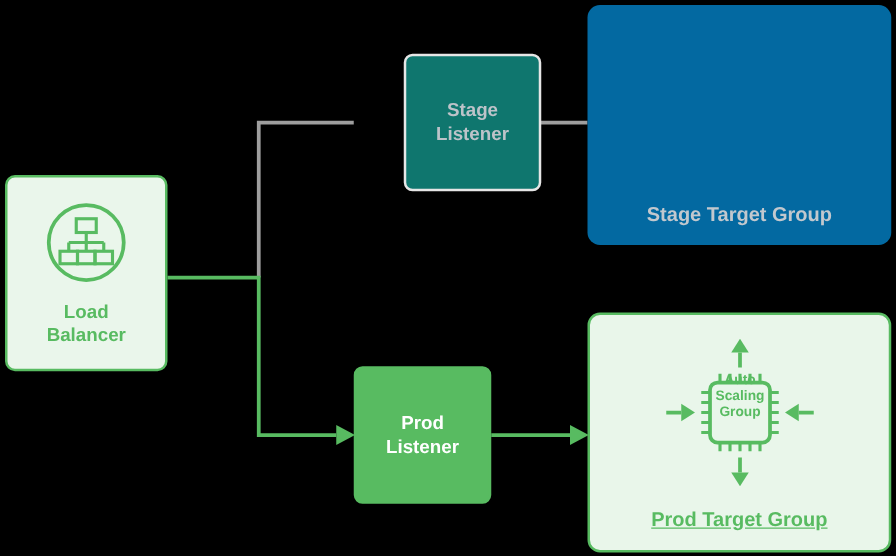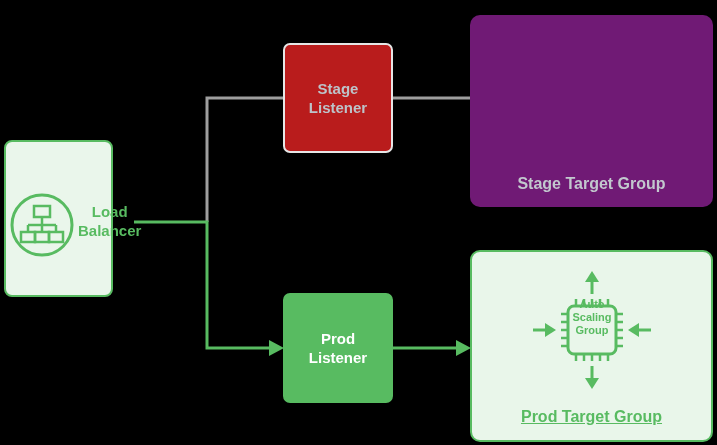--- a/index.html
+++ b/index.html
@@ -20,26 +20,26 @@
     left: 0; top: 0;
     width: 717px; height: 445px;
   }
   .node {
     position: absolute;
     box-sizing: border-box;
   }
   
   .lb {
     left: 4px; top: 140px;
-    width: 109px; height: 157px;
+    width: 130px; height: 157px;
     background: #EAF6EB;
     border: 2px solid #58BB61;
     border-radius: 8px;
     display: flex;
-    flex-direction: row;
+    flex-direction: column;
     align-items: center;
     justify-content: flex-start;
   }
   .lb-icon-wrap { margin-top: 16px; }
   .lb-label {
     margin-top: 6px;
     width: 84px;
     text-align: center;
     color: #58BB61;
     font-size: 15px;
@@ -50,22 +50,23 @@
   .listener {
     left: 283px;
     width: 110px; height: 110px;
     border-radius: 7px;
     display: flex;
     align-items: center;
     justify-content: center;
   }
   .stage-listener {
     top: 43px;
-    background: #b91c1c;
+    background: #0f766e;
     border: 2px solid #E6E6E6;
+    margin-left: 40px;
   }
   .prod-listener {
     top: 293px;
     background: #58BB61;
     border: 2px solid #58BB61;
   }
   .listener-label {
     width: 72px;
     text-align: center;
     font-size: 15px;
@@ -74,22 +75,22 @@
   }
   .stage-listener .listener-label { color: #BDC3C9; }
   .prod-listener .listener-label { color: #FFFFFF; text-align: center; }
   
   .target-group {
     left: 470px;
     width: 243px; height: 192px;
     border-radius: 10px;
   }
   .stage-target {
-    top: 15px;
-    background: #701a75;
+    top: 4px;
+    background: #0369a1;
     padding-left: 16px;
   }
   .prod-target {
     top: 250px;
     background: #E9F6EA;
     border: 2px solid #58BB61;
   }
   .target-label {
     position: absolute;
     left: 0; right: 0;

